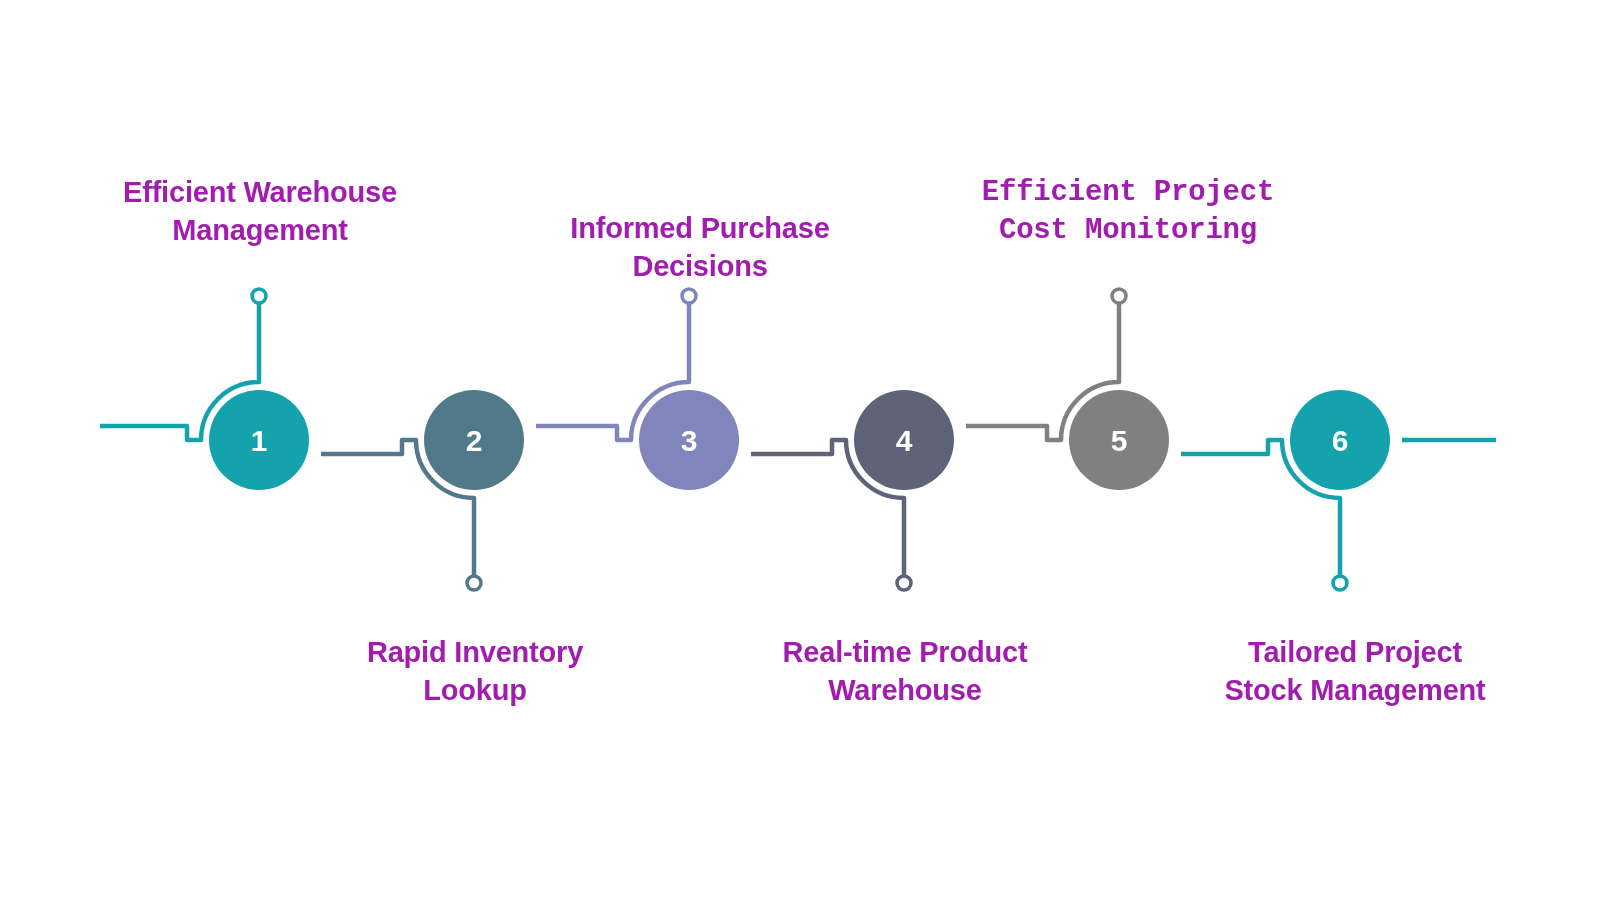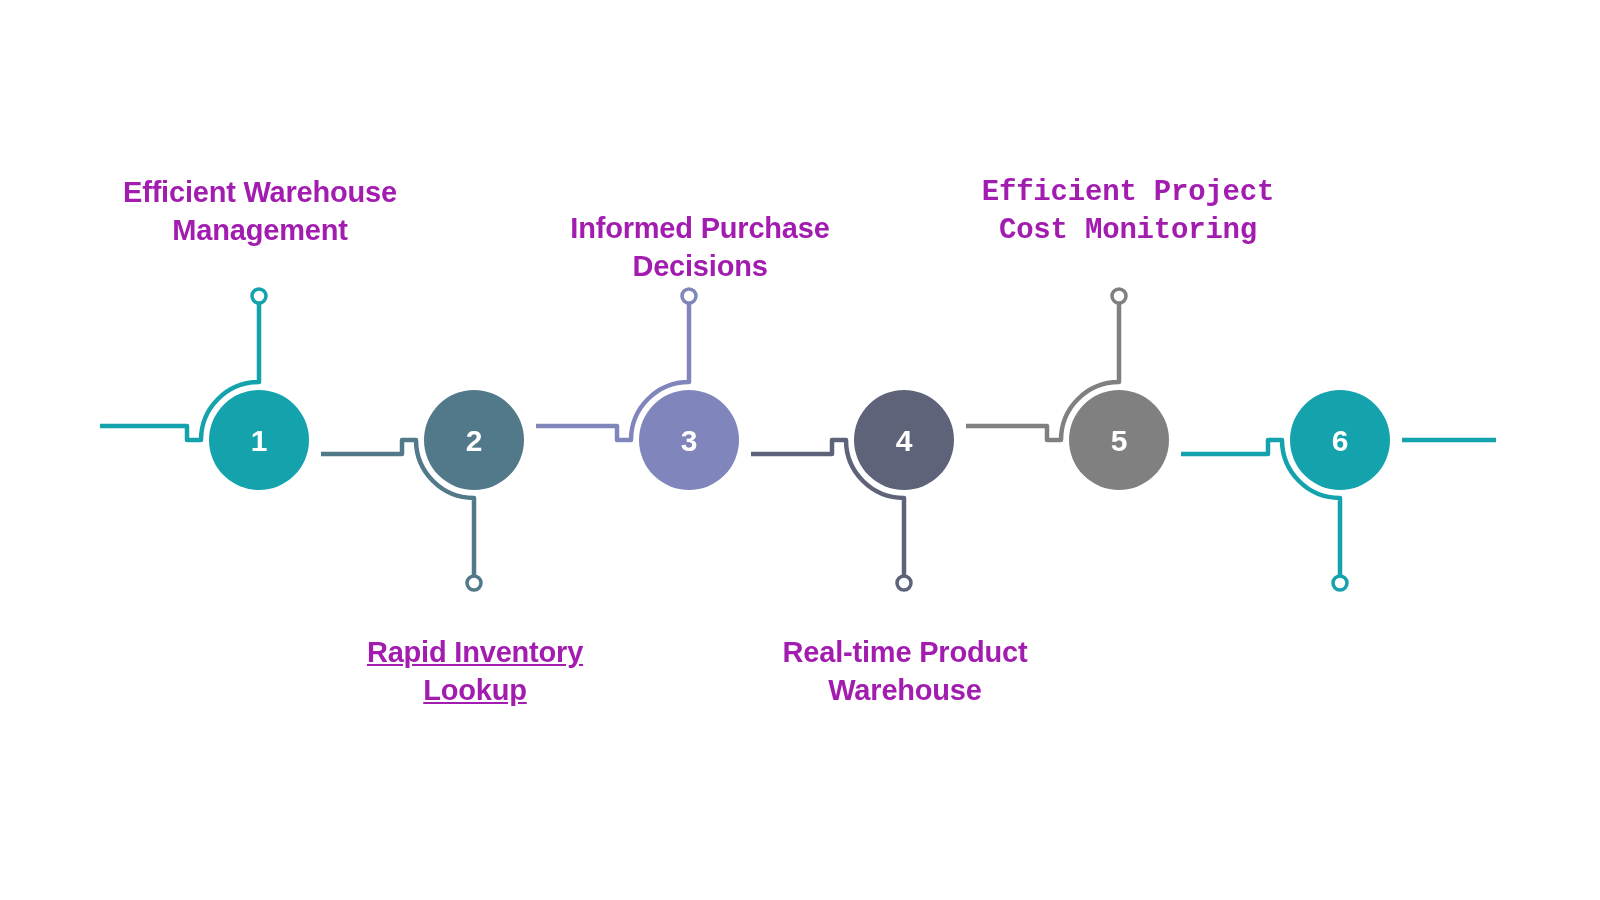--- a/index.html
+++ b/index.html
@@ -108,23 +108,25 @@
           <circle cx="1340" cy="440" r="54" fill="#ffffff"></circle>
           <circle cx="1340" cy="440" r="50" fill="#14A3AD"></circle>
           <text x="1340" y="440" text-anchor="middle" dominant-baseline="central" class="node-number">6</text>
         </g>
       </g>
   </svg>
 
   <div class="labels-layer" id="labels-layer">
       <div class="step-label above" style="left: 70px; top: 174px; width: 380px;">Efficient Warehouse
 Management</div>
-      <div class="step-label below" style="left: 290px; top: 634px; width: 370px; text-decoration: underline;">Rapid Inventory
+      <div class="step-label below" style="left: 290px; top: 634px; width: 370px;">Rapid Inventory
 Lookup</div>
       <div class="step-label above" style="left: 510px; top: 174px; width: 380px; margin-top: 36px;">Informed Purchase
 Decisions</div>
       <div class="step-label below" style="left: 715px; top: 634px; width: 380px;">Real-time Product
 Warehouse</div>
       <div class="step-label above" style="left: 938px; top: 174px; width: 380px; font-family: Liberation Mono, monospace;">Efficient Project
 Cost Monitoring</div>
+      <div class="step-label below" style="left: 1150px; top: 634px; width: 410px;">Tailored Project
+Stock Management</div>
     </div>
 
 </div>
 
 </body></html>

